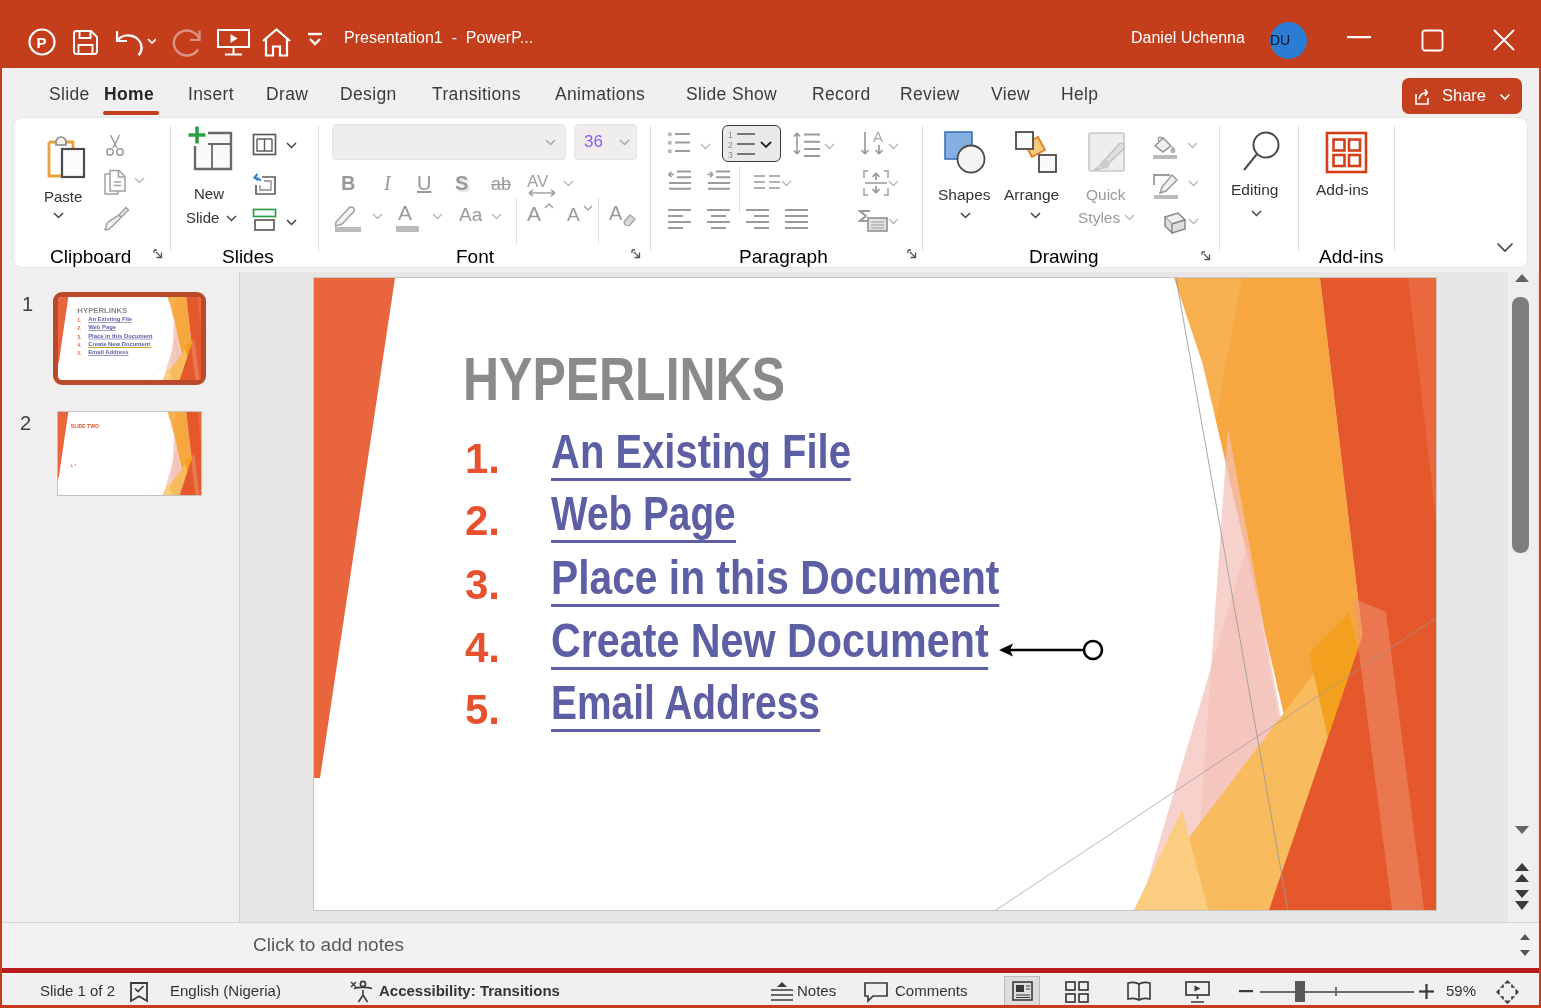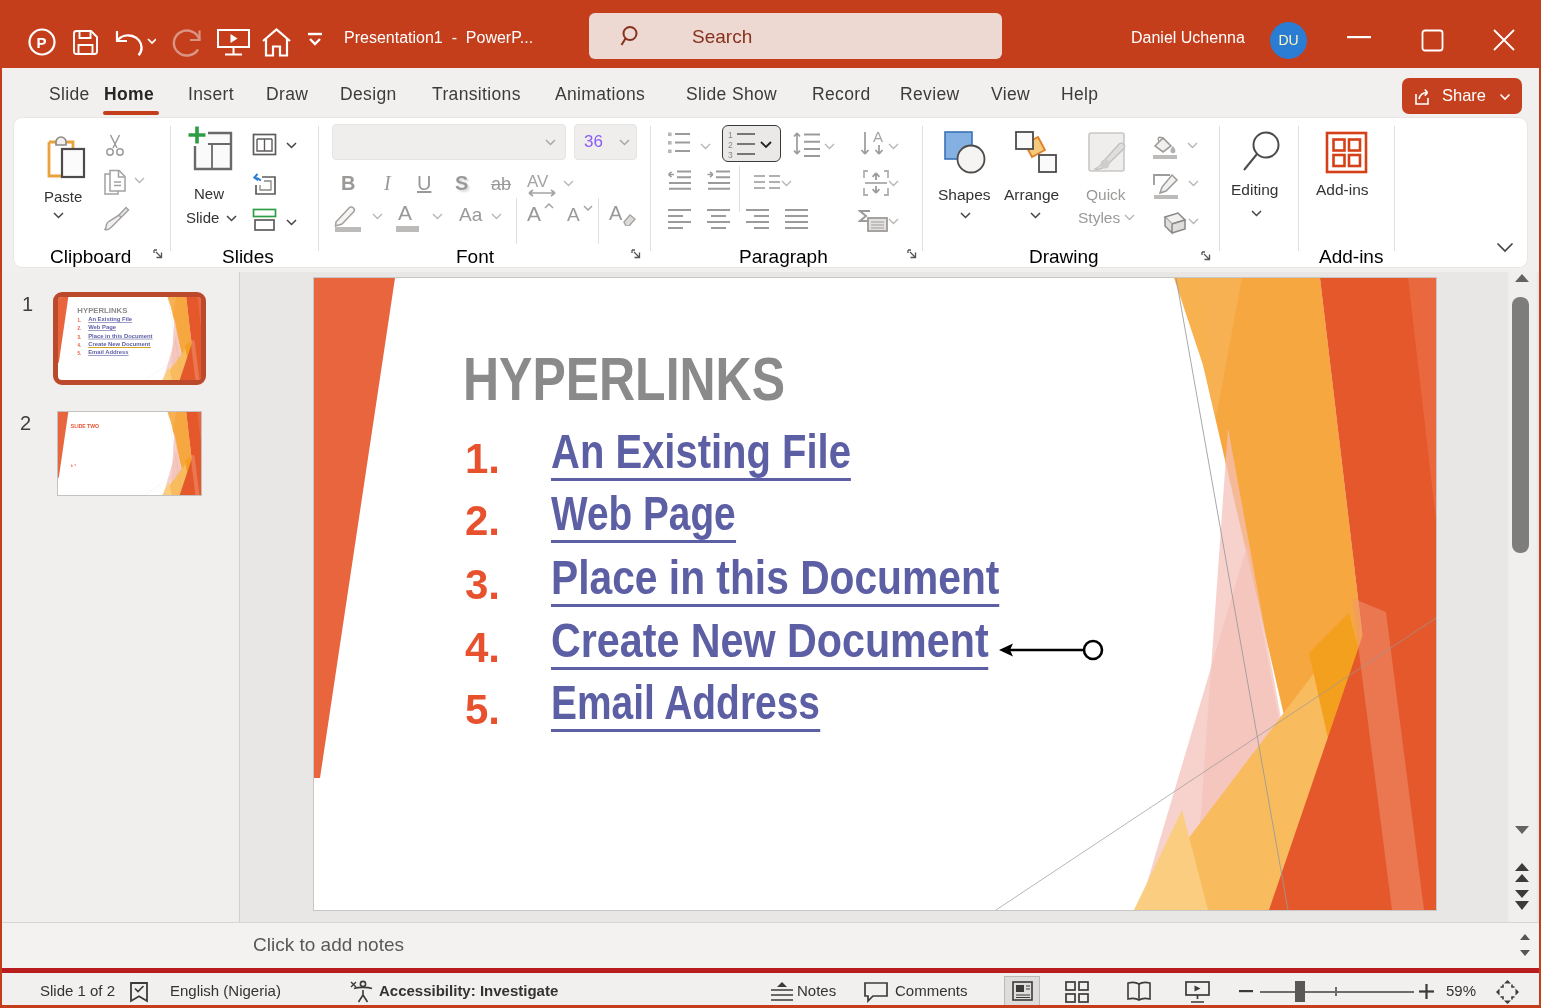--- a/index.html
+++ b/index.html
@@ -80,29 +80,22 @@
   </svg>
   <svg style="left:260px;top:27px" width="33" height="31" viewBox="0 0 33 31" fill="none" stroke="#fff" stroke-width="2.2">
     <path d="M3 14 L16.5 2.5 L30 14"></path>
     <path d="M6 11.8 V28.5 H13 V19.5 H20 V28.5 H27 V11.8"></path>
   </svg>
   <svg style="left:306px;top:32px" width="18" height="14" viewBox="0 0 18 14" fill="none" stroke="#fff" stroke-width="2">
     <path d="M2 2 h14" stroke-width="2.4"></path>
     <path d="M4 7 l5 5 l5-5" stroke-width="2.4"></path>
   </svg>
   <span class="ttxt" style="left:344px;top:29px">Presentation1&nbsp;&nbsp;-&nbsp;&nbsp;PowerP...</span>
-  <div id="searchbox">
-    <svg style="position:absolute;left:31px;top:11px" width="24" height="24" viewBox="0 0 24 24" fill="none" stroke="#86311e" stroke-width="2">
-      <circle cx="10" cy="9.5" r="6.5"></circle>
-      <path d="M5.5 14.5 L1.5 21"></path>
-    </svg>
-    <span class="stxt">Search</span>
-  </div>
   <span class="ttxt" style="left:1131px;top:29px">Daniel Uchenna</span>
-  <div style="position:absolute;left:1270px;top:22px;width:37px;height:37px;border-radius:50%;background:#2b7cd3;color:#fef9c3;font-size:14px;text-align:center;line-height:37px;">DU</div>
+  <div style="position:absolute;left:1270px;top:22px;width:37px;height:37px;border-radius:50%;background:#2b7cd3;color:#0f172a;font-size:14px;text-align:left;line-height:37px;">DU</div>
   <svg style="left:1347px;top:36px" width="24" height="3" viewBox="0 0 24 3">
       <rect width="24" height="2.2" fill="#fff"></rect>
     </svg>
   <svg style="left:1421px;top:29px" width="23" height="23" viewBox="0 0 23 23" fill="none" stroke="#fff" stroke-width="1.8">
       <rect x="1.5" y="1.5" width="20" height="20" rx="2.5"></rect>
     </svg>
   <svg style="left:1492px;top:28px" width="24" height="24" viewBox="0 0 24 24" stroke="#fff" stroke-width="1.8">
       <path d="M2 2 L22 22 M22 2 L2 22"></path>
     </svg>
 </div>
@@ -518,21 +511,21 @@
   <svg style="position:absolute;left:125px;top:7px" width="24" height="24" viewBox="0 0 24 24" fill="none" stroke="#3b3b3b" stroke-width="1.8">
     <path d="M4 3 H20 V21 L12 16.2 L4 21 Z"></path>
     <path d="M8 8.5 l3 3 L16.5 6" stroke-width="1.7"></path>
   </svg>
   <span class="s" style="left:168px">English (Nigeria)</span>
   <svg style="position:absolute;left:347px;top:7px" width="25" height="24" viewBox="0 0 25 24" fill="none" stroke="#3b3b3b" stroke-width="1.6">
     <circle cx="14" cy="4" r="2.6"></circle>
     <path d="M5 8.5 C9 7 19 7 23 8.5 M14 10 V15 M14 15 L9.5 22 M14 15 L18.5 22"></path>
     <path d="M2 2 L7 7 M7 2 L2 7" stroke-width="1.4"></path>
   </svg>
-  <span class="s" style="left:377px;font-weight:bold">Accessibility: Investigate</span>
+  <span class="s" style="left:377px;font-weight:bold">Accessibility: Transitions</span>
   <svg style="position:absolute;left:768px;top:8px" width="24" height="21" viewBox="0 0 24 21" fill="none" stroke="#3b3b3b" stroke-width="1.7">
     <path d="M12 1 L17 6 H7 Z" fill="#3b3b3b" stroke="none"></path>
     <path d="M1 9 h22 M1 14 h22 M1 19 h22" stroke-width="1.5"></path>
   </svg>
   <span class="s" style="left:795px">Notes</span>
   <svg style="position:absolute;left:861px;top:8px" width="26" height="22" viewBox="0 0 26 22" fill="none" stroke="#3b3b3b" stroke-width="1.7">
     <path d="M2 2 H24 V15 H10 L5 20 V15 H2 Z"></path>
   </svg>
   <span class="s" style="left:893px">Comments</span>
   <div style="position:absolute;left:1002px;top:3px;width:36px;height:31px;background:#dfdddc;border:1px solid #bbb9b8;"></div>

